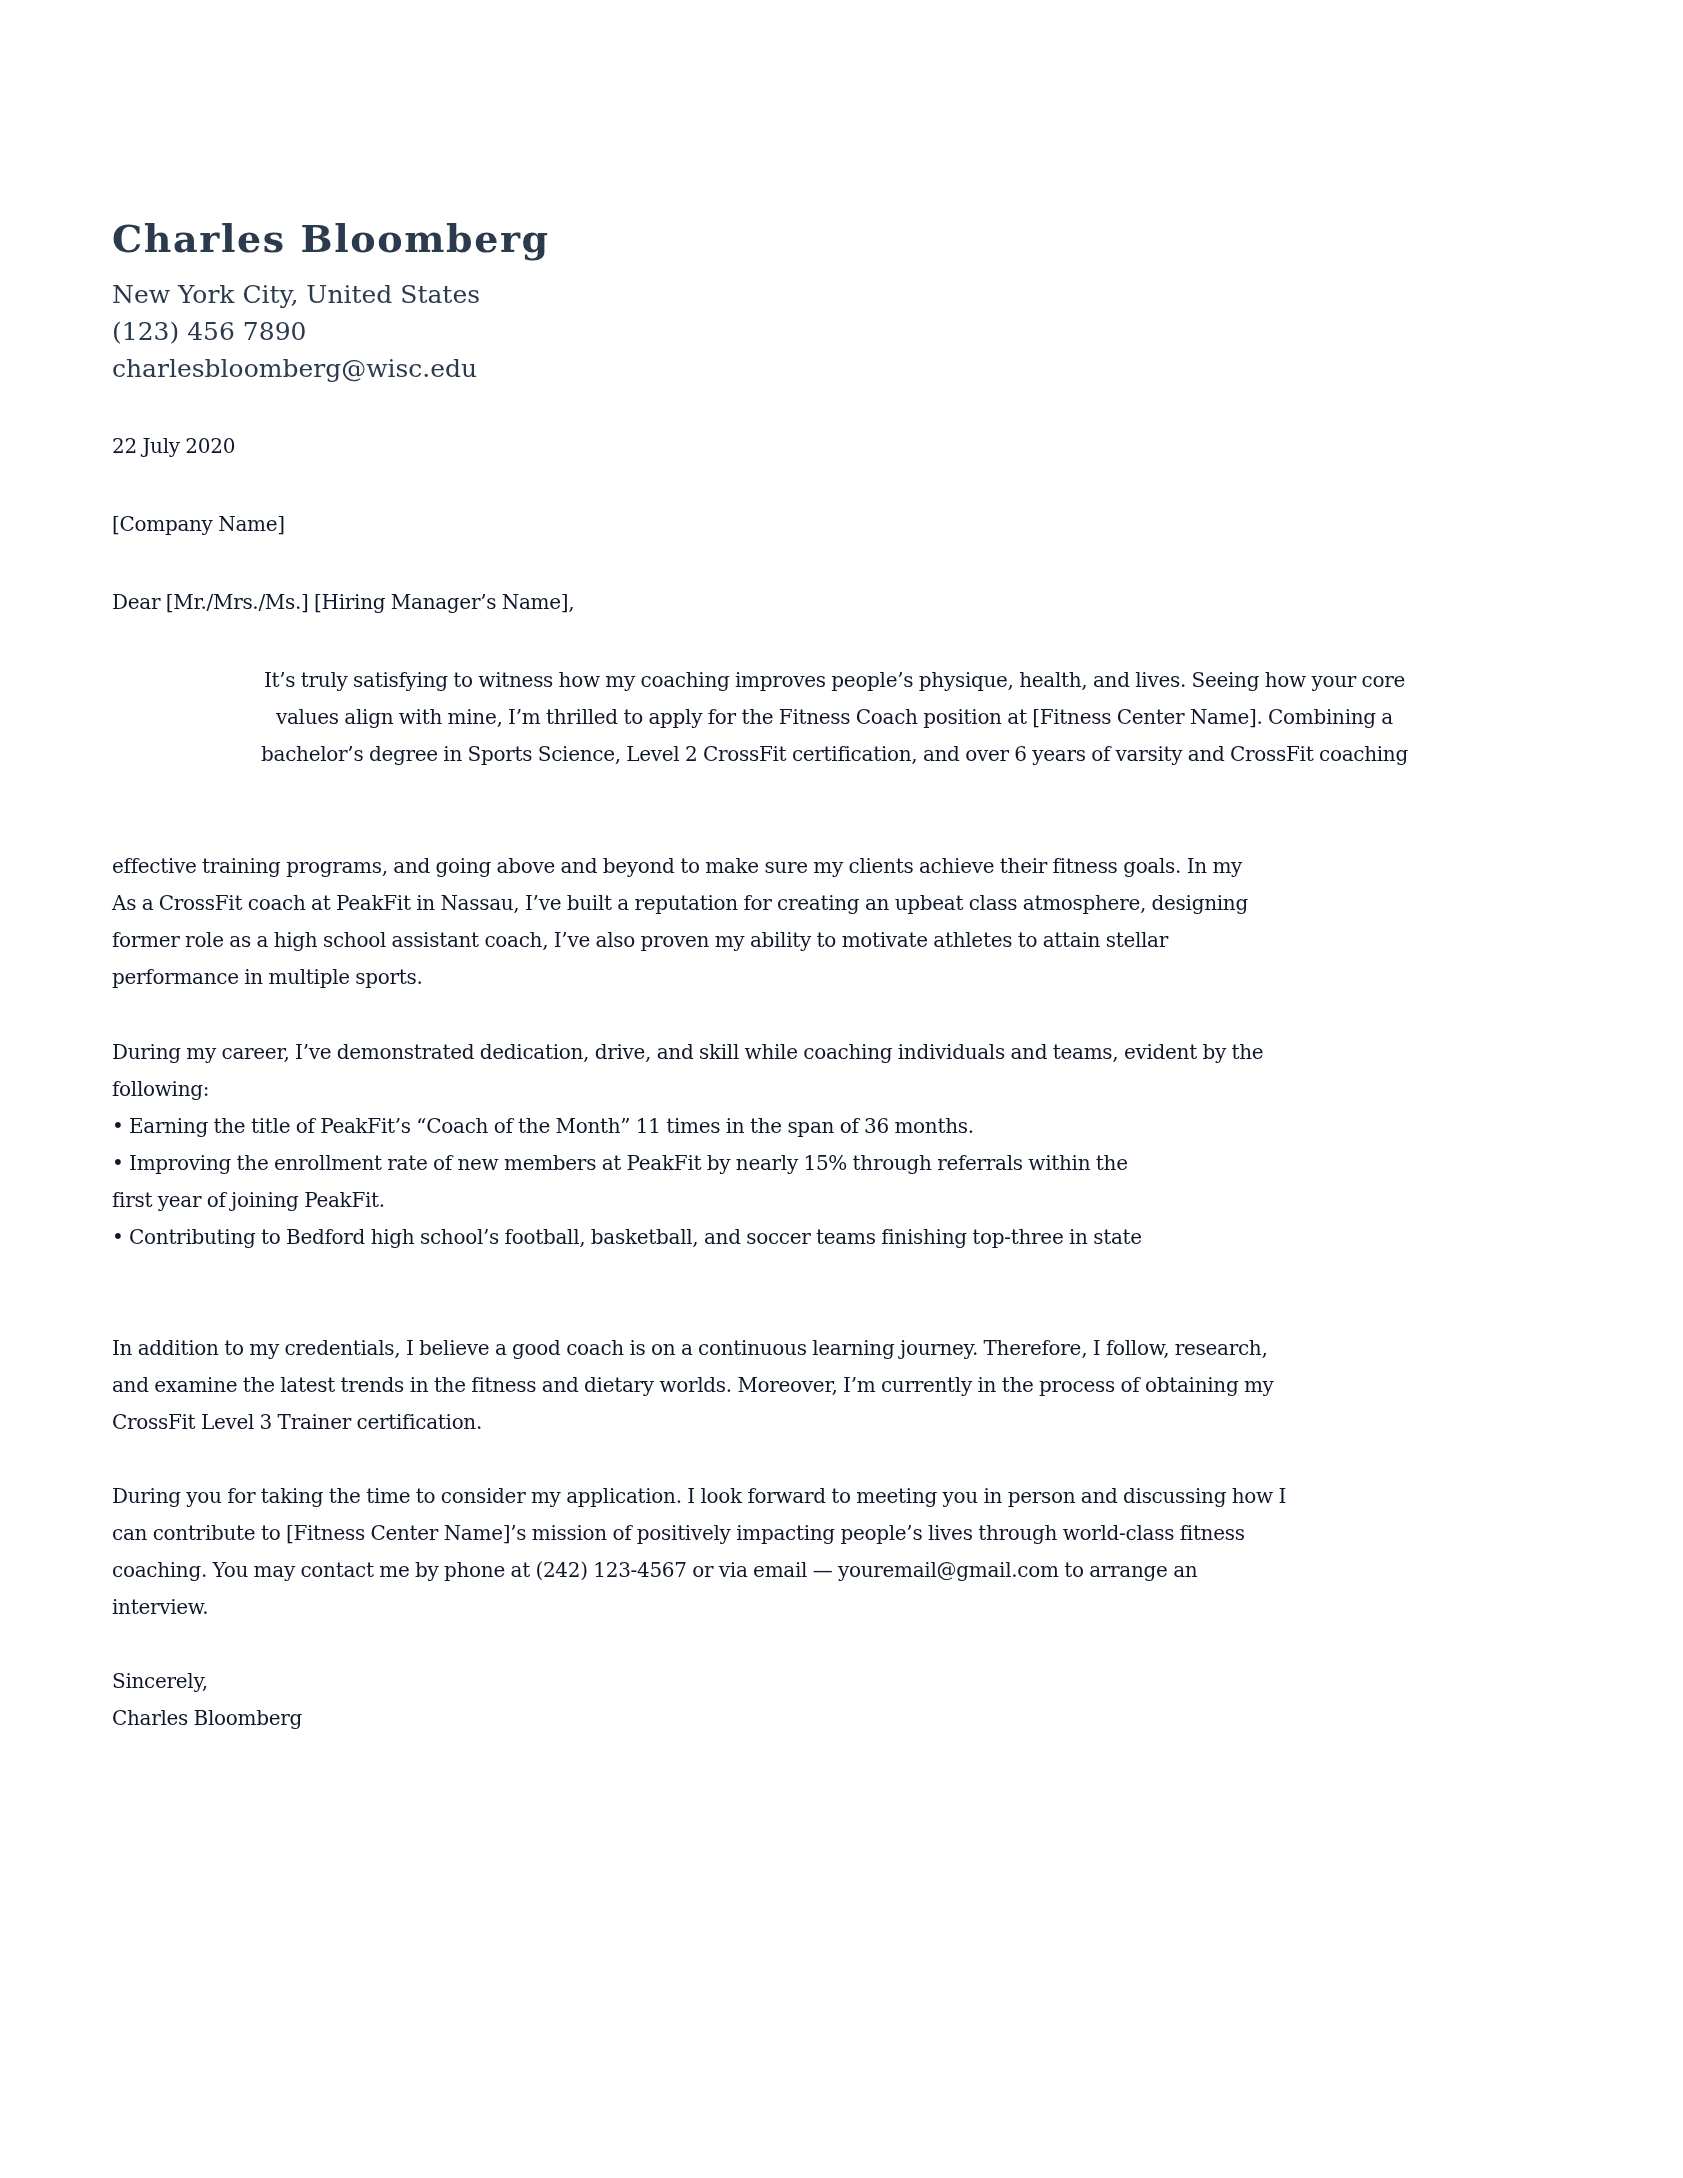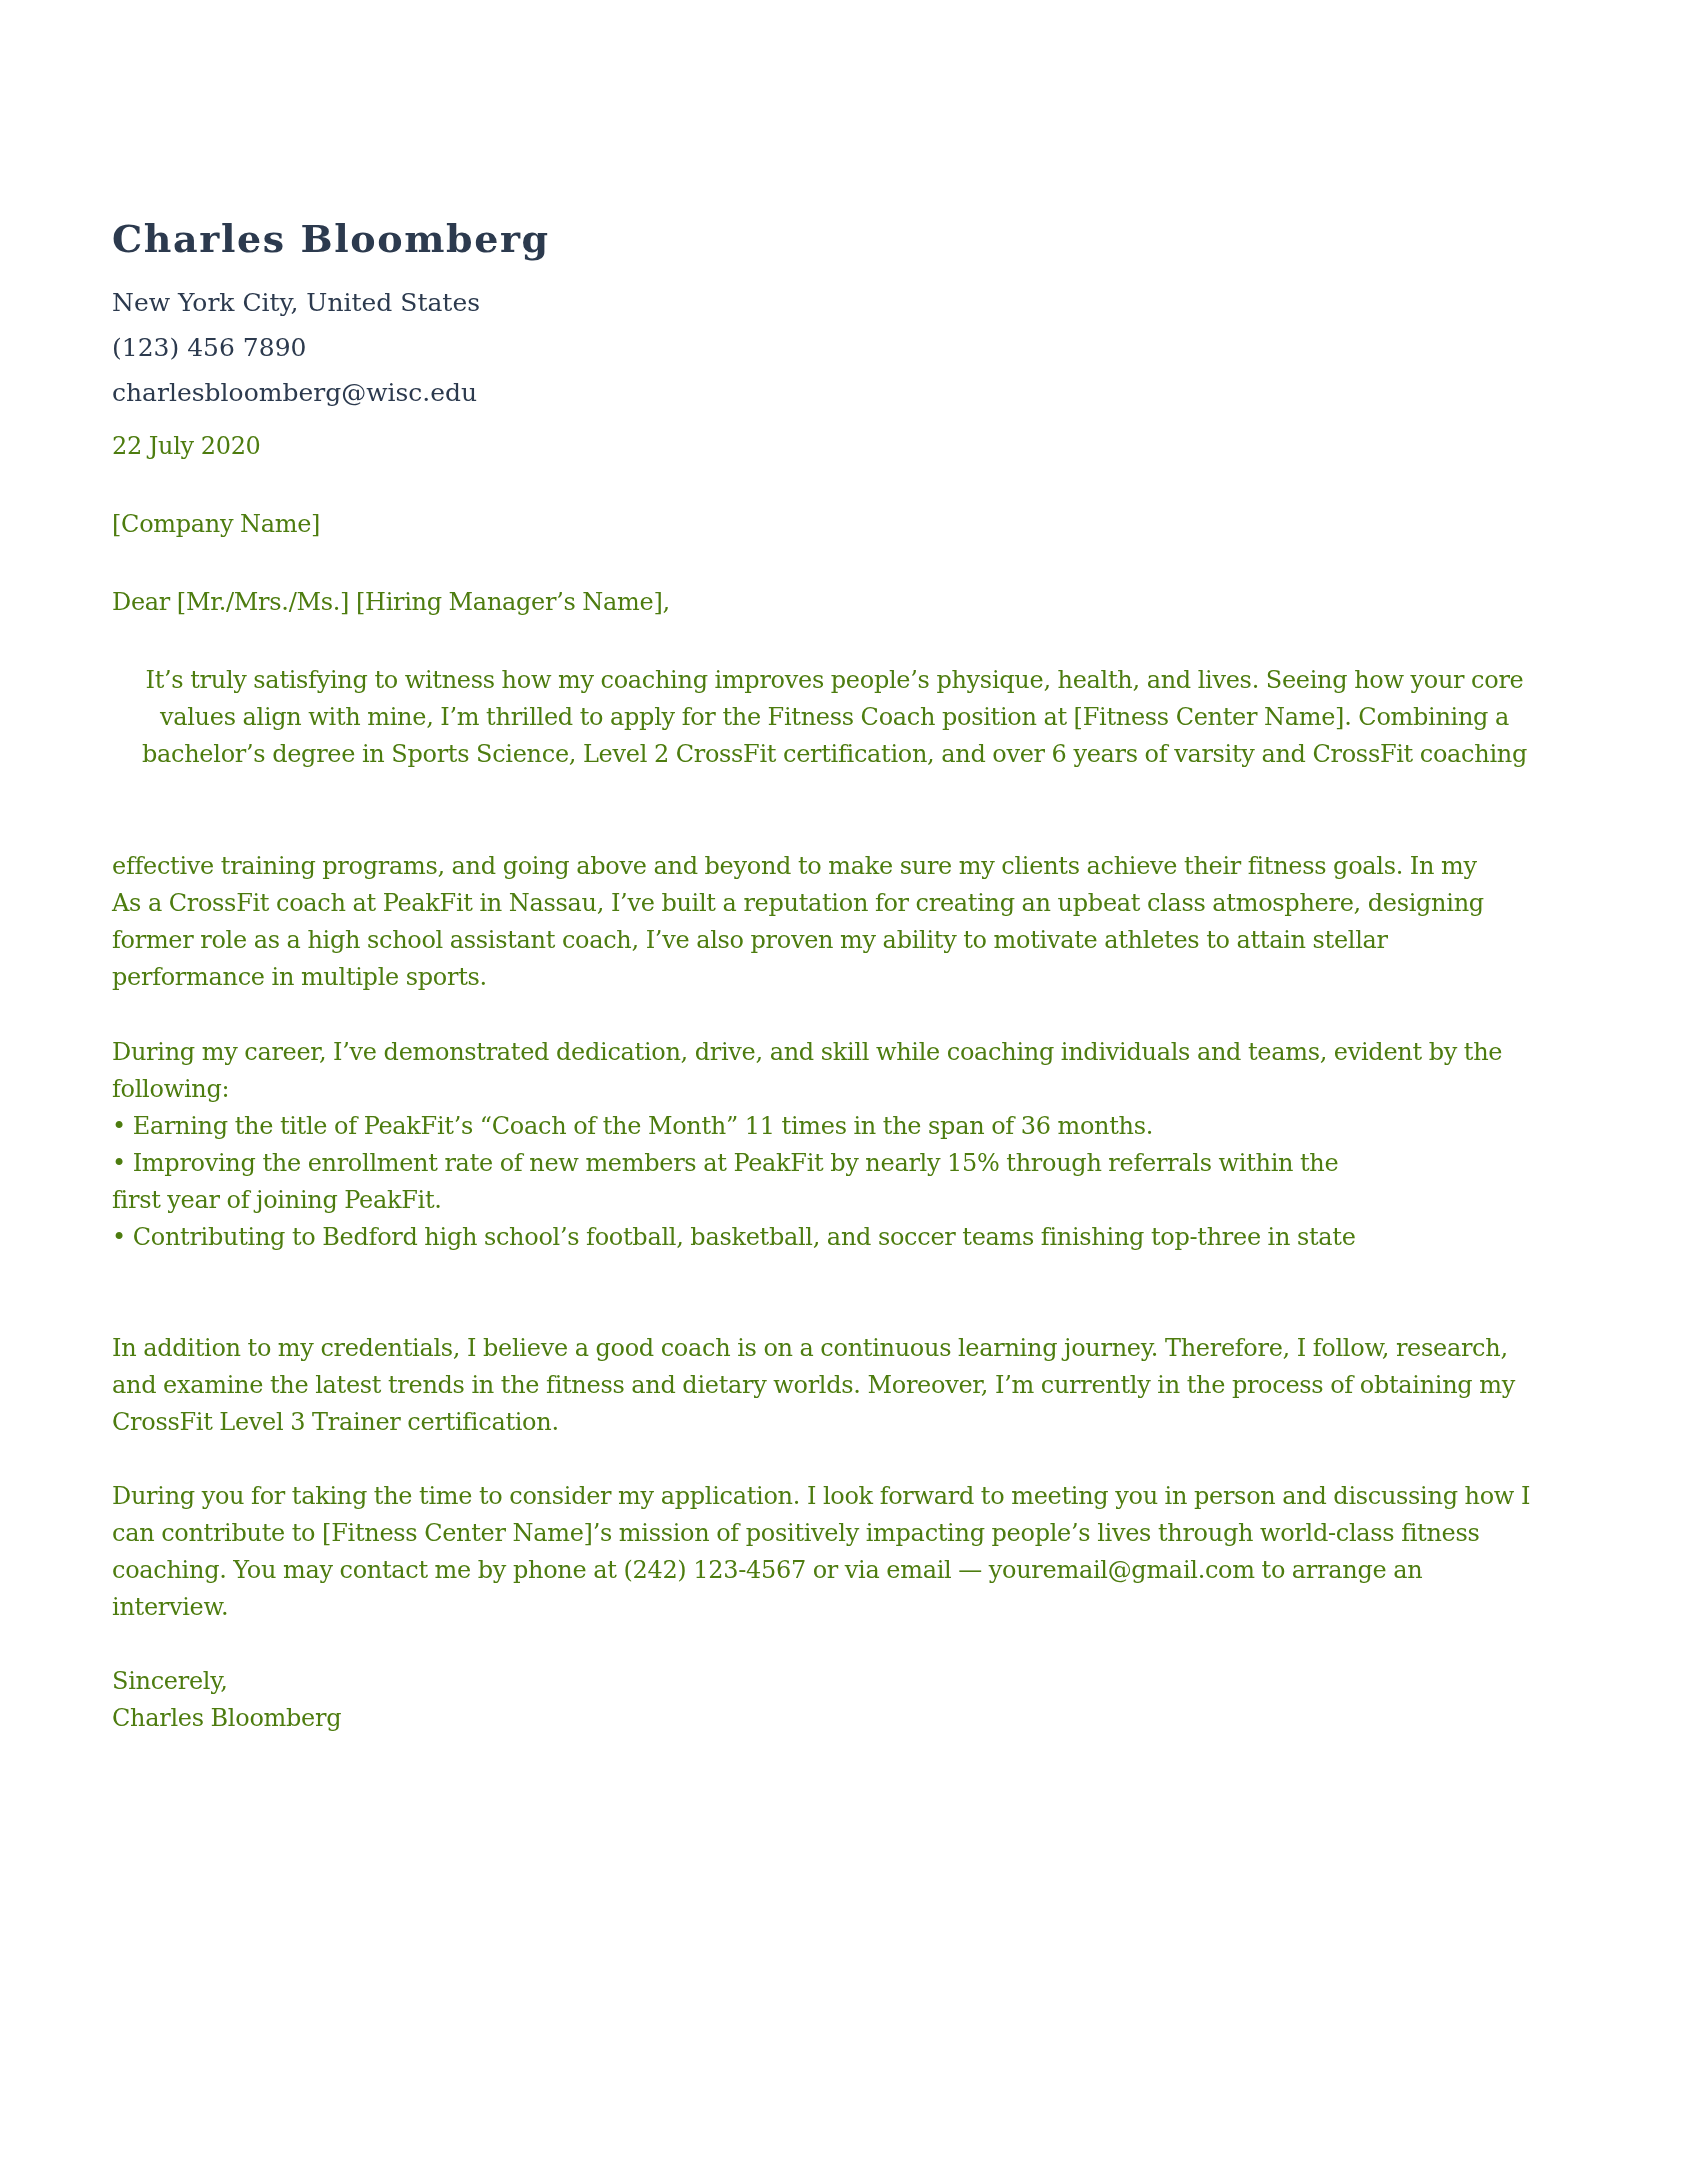--- a/index.html
+++ b/index.html
@@ -33,28 +33,28 @@
       white-space: nowrap;
     }
     .contact {
       position: absolute;
       top: 276px;
       left: 0;
       font-size: 25px;
       line-height: 37px;
       color: #2c3a4e;
     }
-    .contact div { white-space: nowrap; margin-top: 8px; }
+    .contact div { white-space: nowrap; }
     .block {
       position: absolute;
       left: 0;
       width: 1445px;
-      font-size: 24px;
+      font-size: 20px;
       line-height: 37px;
-      color: #4d7c0f;
+      color: #0f172a;
       letter-spacing: -0.3px;
       word-spacing: -0.5px;
     }
     .line { white-space: nowrap; display: block; }
     .date { top: 428px; }
     .company { top: 506px; }
     .salutation { top: 584px; }
     .p1 { top: 662px; text-align: center; }
     .p2 { top: 848px; }
     .p3 { top: 1034px; }

